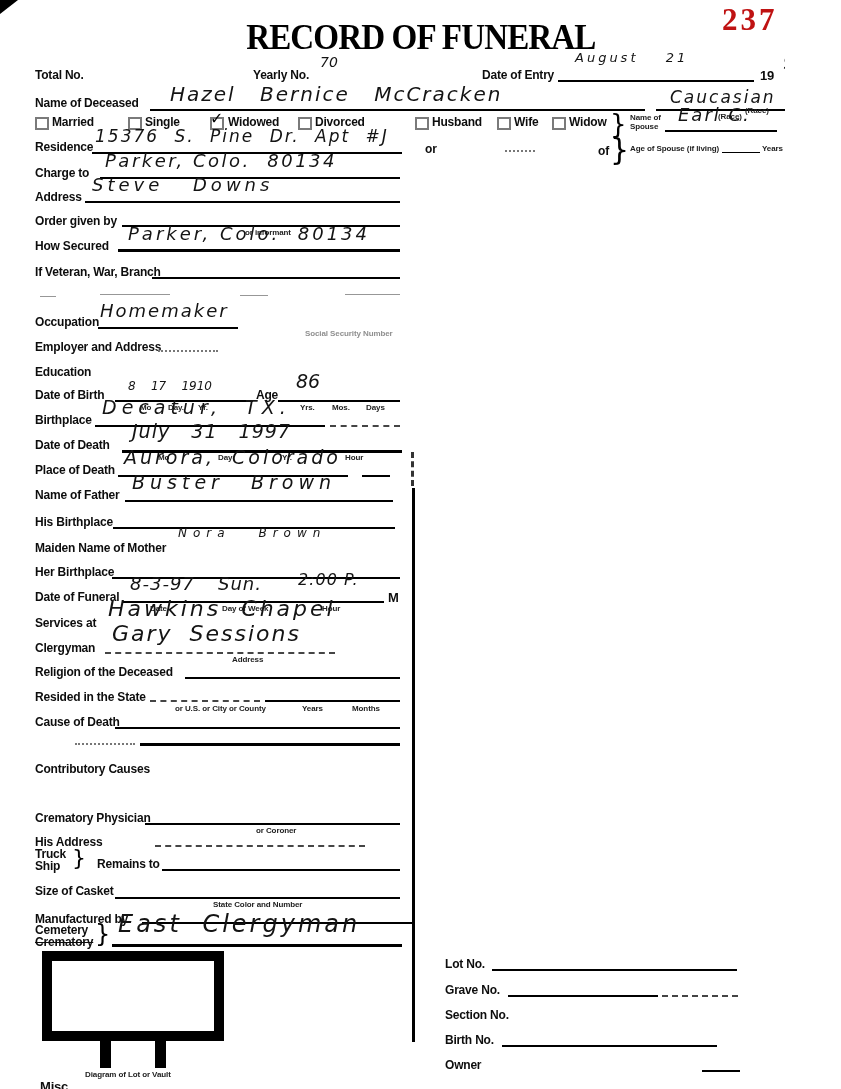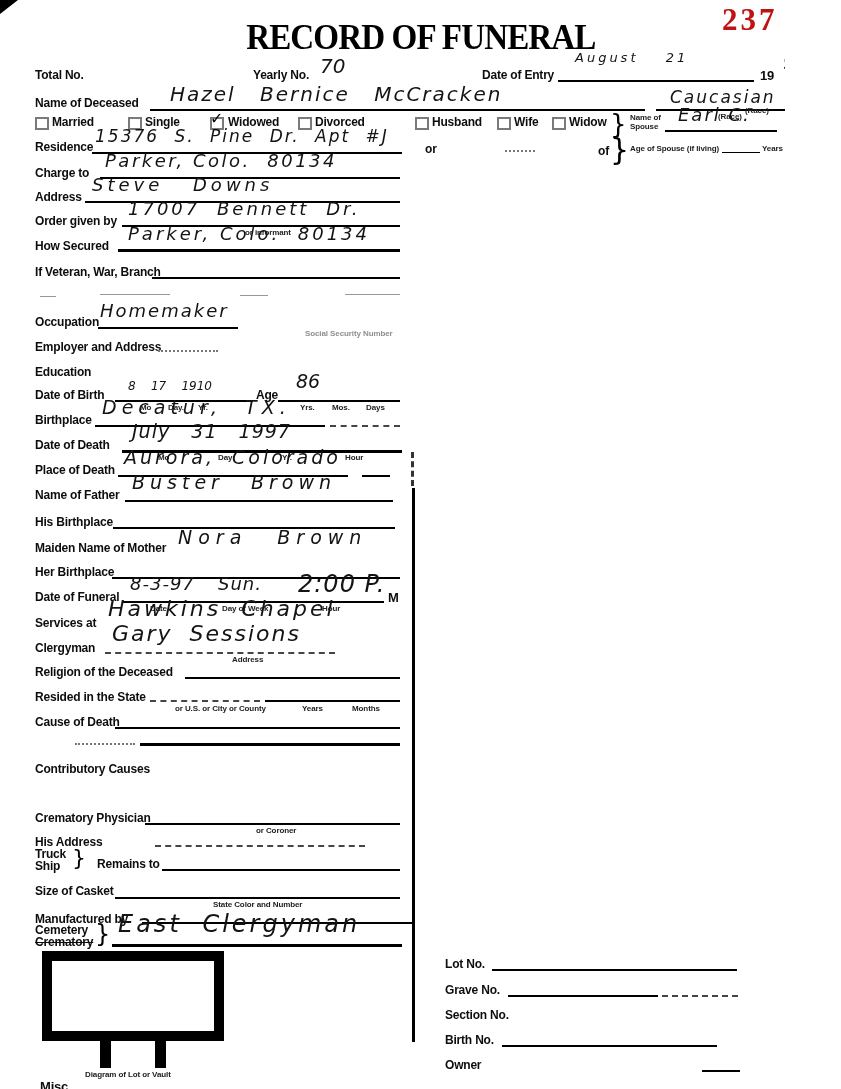--- a/index.html
+++ b/index.html
@@ -41,21 +41,21 @@
 <div id="doc">
 
   <div class="corner"></div>
   <div class="title-wrap">
     <span class="title">RECORD OF FUNERAL</span>
   </div>
   <div class="pagenum">237</div>
 
   <div class="lbl" style="left:35px;top:68px">Total No.</div>
   <div class="lbl" style="left:253px;top:68px">Yearly No.</div>
-  <div class="hw" style="left:320px;top:54px;font-size:20px">70</div>
+  <div class="hw" style="left:320px;top:54px;font-size:14px">70</div>
   <div class="lbl" style="left:482px;top:68px">Date of Entry</div>
   <div class="ln" style="left:558px;top:80px;width:196px"></div>
   <div class="hw" style="left:575px;top:50px;font-size:13px;letter-spacing:3px;word-spacing:20px">August 21</div>
   <div class="lbl" style="left:760px;top:68px;font-size:13px">19</div>
   <div class="hw" style="left:783px;top:50px;font-size:20px">97</div>
 
   <div class="lbl" style="left:35px;top:96px">Name of Deceased</div>
   <div class="ln" style="left:150px;top:109px;width:495px"></div>
   <div class="hw" style="left:170px;top:82px;font-size:20px;letter-spacing:2px;word-spacing:16px">Hazel Bernice McCracken</div>
   <div class="ln" style="left:656px;top:109px;width:152px"></div>
@@ -99,21 +99,20 @@
 
   <div class="lbl" style="left:35px;top:166px">Charge to</div>
   <div class="hw" style="left:105px;top:150px;font-size:18px;letter-spacing:2.5px">Parker, Colo.  80134</div>
   <div class="ln" style="left:100px;top:177px;width:300px"></div>
 
   <div class="lbl" style="left:35px;top:190px">Address</div>
   <div class="hw" style="left:92px;top:174px;font-size:18px;letter-spacing:4px;word-spacing:20px">Steve Downs</div>
   <div class="ln" style="left:85px;top:201px;width:315px"></div>
 
   <div class="lbl" style="left:35px;top:214px">Order given by</div>
-  <div class="hw" style="left:128px;top:198px;font-size:18px;letter-spacing:3px;word-spacing:8px">17007 Bennett Dr.</div>
   <div class="ln" style="left:122px;top:225px;width:278px"></div>
 
   <div class="tiny" style="left:245px;top:228px">or informant</div>
   <div class="lbl" style="left:35px;top:239px">How Secured</div>
   <div class="hw" style="left:128px;top:223px;font-size:18px;letter-spacing:3px">Parker, Colo.  80134</div>
   <div class="ln thick" style="left:118px;top:249px;width:282px"></div>
 
   <div class="lbl" style="left:35px;top:265px">If Veteran, War, Branch</div>
   <div class="ln" style="left:152px;top:277px;width:248px"></div>
 
@@ -164,29 +163,29 @@
   <div class="ln" style="left:362px;top:475px;width:28px"></div>
 
   <div class="lbl" style="left:35px;top:488px">Name of Father</div>
   <div class="hw" style="left:132px;top:471px;font-size:19px;letter-spacing:5px;word-spacing:16px">Buster Brown</div>
   <div class="ln" style="left:125px;top:500px;width:268px"></div>
 
   <div class="lbl" style="left:35px;top:515px">His Birthplace</div>
   <div class="ln" style="left:113px;top:527px;width:282px"></div>
 
   <div class="lbl" style="left:35px;top:541px">Maiden Name of Mother</div>
-  <div class="hw" style="left:178px;top:526px;font-size:19px;letter-spacing:6px;word-spacing:18px">Nora Brown</div>
+  <div class="hw" style="left:178px;top:526px;font-size:12px;letter-spacing:6px;word-spacing:18px">Nora Brown</div>
 
   <div class="lbl" style="left:35px;top:565px">Her Birthplace</div>
   <div class="ln" style="left:112px;top:577px;width:288px"></div>
 
   <div class="lbl" style="left:35px;top:590px">Date of Funeral</div>
   <div class="hw" style="left:130px;top:573px;font-size:18px;letter-spacing:1px">8-3-97</div>
   <div class="hw" style="left:218px;top:573px;font-size:18px;letter-spacing:1px">Sun.</div>
-  <div class="hw" style="left:298px;top:570px;font-size:24px;letter-spacing:1px">2:00 P.</div>
+  <div class="hw" style="left:298px;top:570px;font-size:16px;letter-spacing:1px">2:00 P.</div>
   <div class="ln" style="left:122px;top:601px;width:262px"></div>
   <div class="lbl" style="left:388px;top:590px;font-size:13px">M</div>
   <div class="tiny" style="left:150px;top:604px">Date</div>
   <div class="tiny" style="left:222px;top:604px">Day of Week</div>
   <div class="tiny" style="left:322px;top:604px">Hour</div>
 
   <div class="lbl" style="left:35px;top:616px">Services at</div>
   <div class="hw" style="left:108px;top:596px;font-size:22px;letter-spacing:3px;word-spacing:10px">Hawkins Chapel</div>
 
   <div class="lbl" style="left:35px;top:641px">Clergyman</div>

